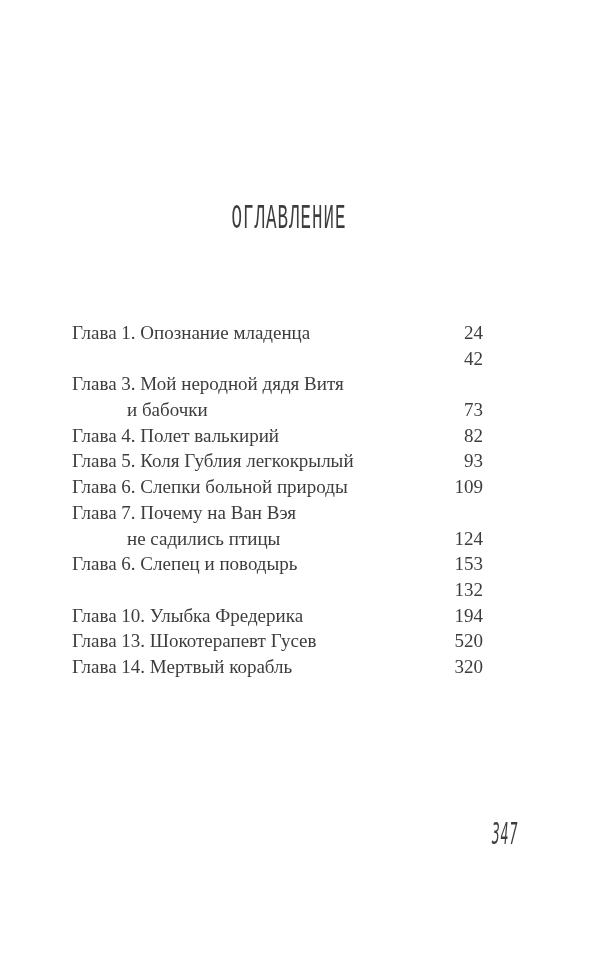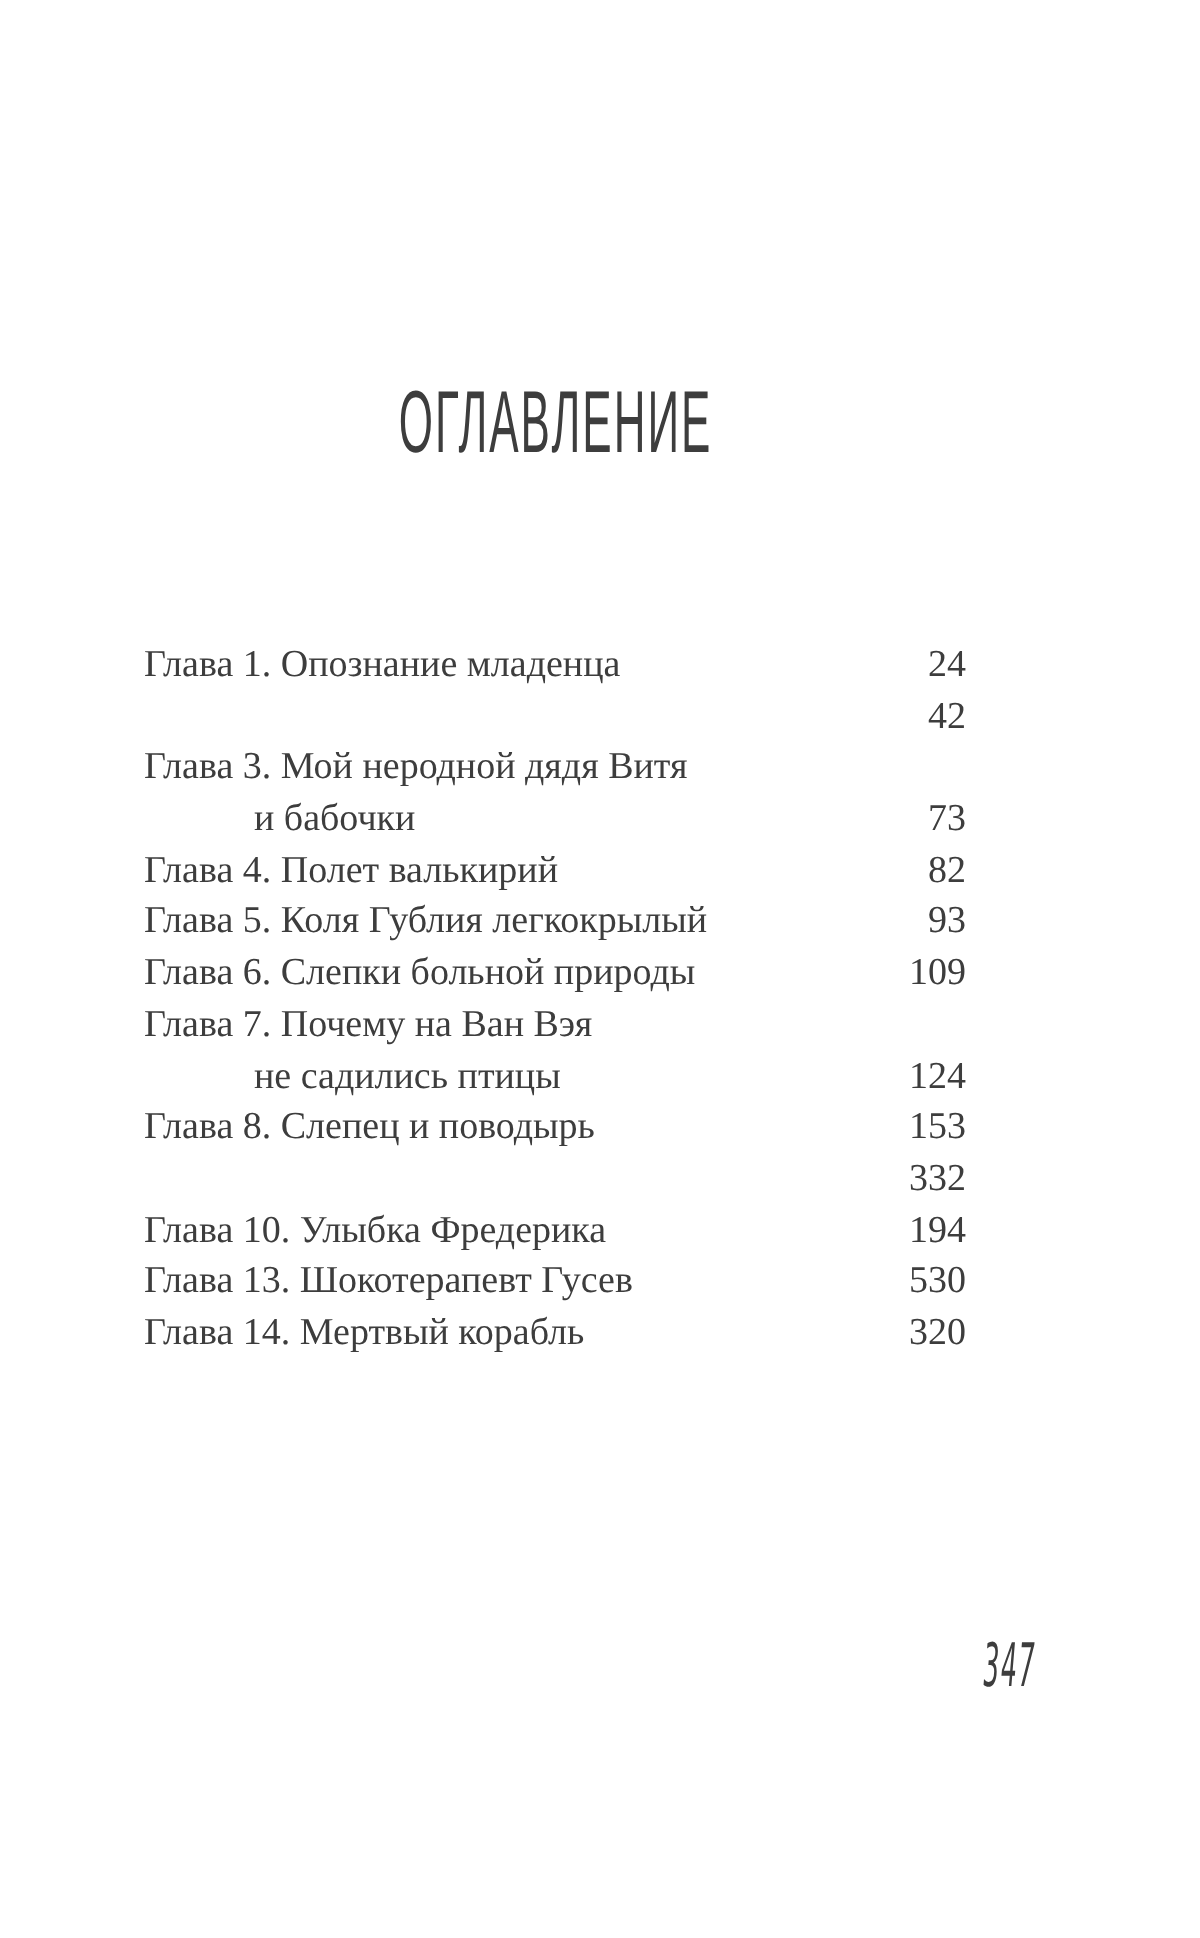--- a/index.html
+++ b/index.html
@@ -13,25 +13,25 @@
     color: var(--ink);
     font-family: "Liberation Serif", serif;
     overflow: hidden;
   }
   
   .toc-heading {
     position: absolute;
     left: 72px;
     top: 190px;
     width: 411px;
-    margin: 0;
+    margin: 12px;
     text-align: center;
-    font-family: Liberation Sans, sans-serif;
+    font-family: Liberation Mono, monospace;
     font-weight: normal;
-    font-size: 44px;
+    font-size: 35px;
     line-height: 1;
     color: var(--ink);
     white-space: nowrap;
   }
   .toc-heading .squeeze {
     display: inline-block;
     letter-spacing: 2px;
     transform: scale(0.5, 1);
     transform-origin: center top;
   }
@@ -122,37 +122,37 @@
       </div>
       <div class="toc-row">
         <span class="toc-text">Глава 7. Почему на Ван Вэя</span>
       </div>
       <div class="toc-row indent">
         <span class="toc-text">не садились птицы</span>
         <span class="dots"></span>
         <span class="toc-page">124</span>
       </div>
       <div class="toc-row">
-        <span class="toc-text">Глава 8. Слепец и поводырь</span>
+        <span class="toc-text">Глава 6. Слепец и поводырь</span>
         <span class="dots"></span>
         <span class="toc-page">153</span>
       </div>
       <div class="toc-row">
         <span class="dots"></span>
-        <span class="toc-page">332</span>
+        <span class="toc-page">132</span>
       </div>
       <div class="toc-row">
         <span class="toc-text">Глава 10. Улыбка Фредерика</span>
         <span class="dots"></span>
         <span class="toc-page">194</span>
       </div>
       <div class="toc-row">
         <span class="toc-text">Глава 13. Шокотерапевт Гусев</span>
         <span class="dots"></span>
-        <span class="toc-page">530</span>
+        <span class="toc-page">520</span>
       </div>
       <div class="toc-row">
         <span class="toc-text">Глава 14. Мертвый корабль</span>
         <span class="dots"></span>
         <span class="toc-page">320</span>
       </div>
     </div>
 
   <div class="folio"><span class="squeeze">347</span></div>
 </div>

